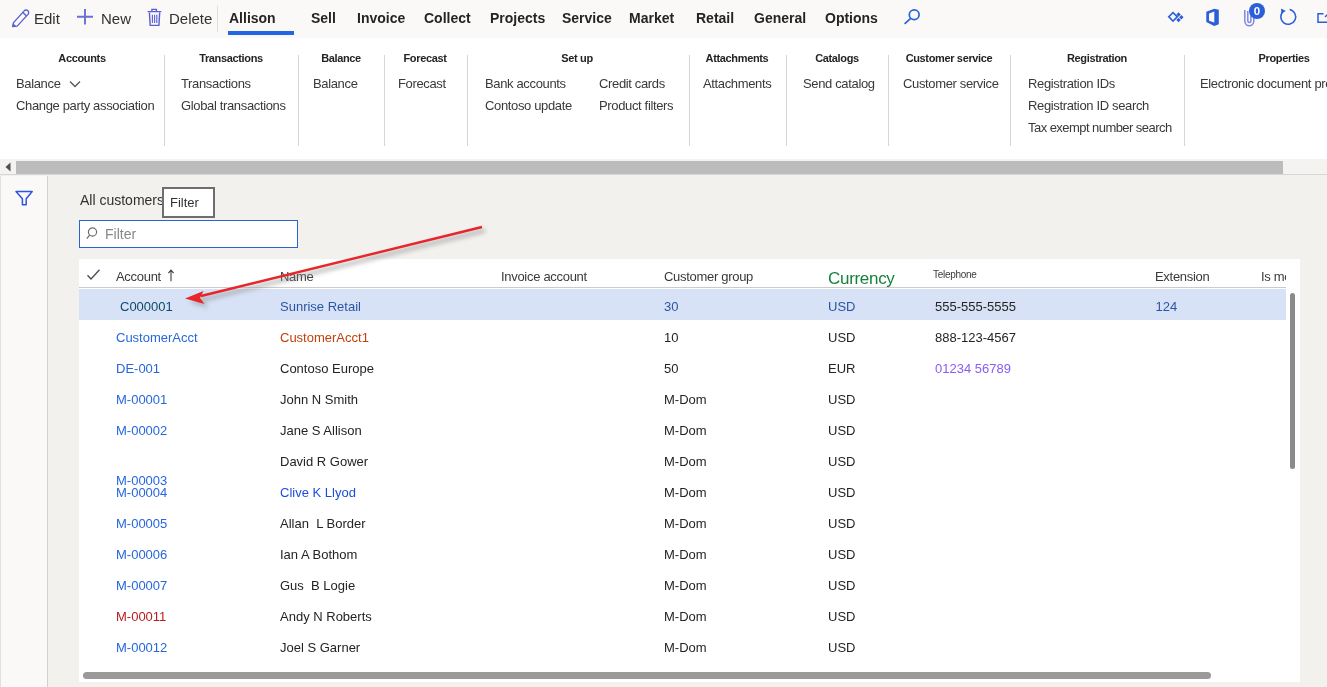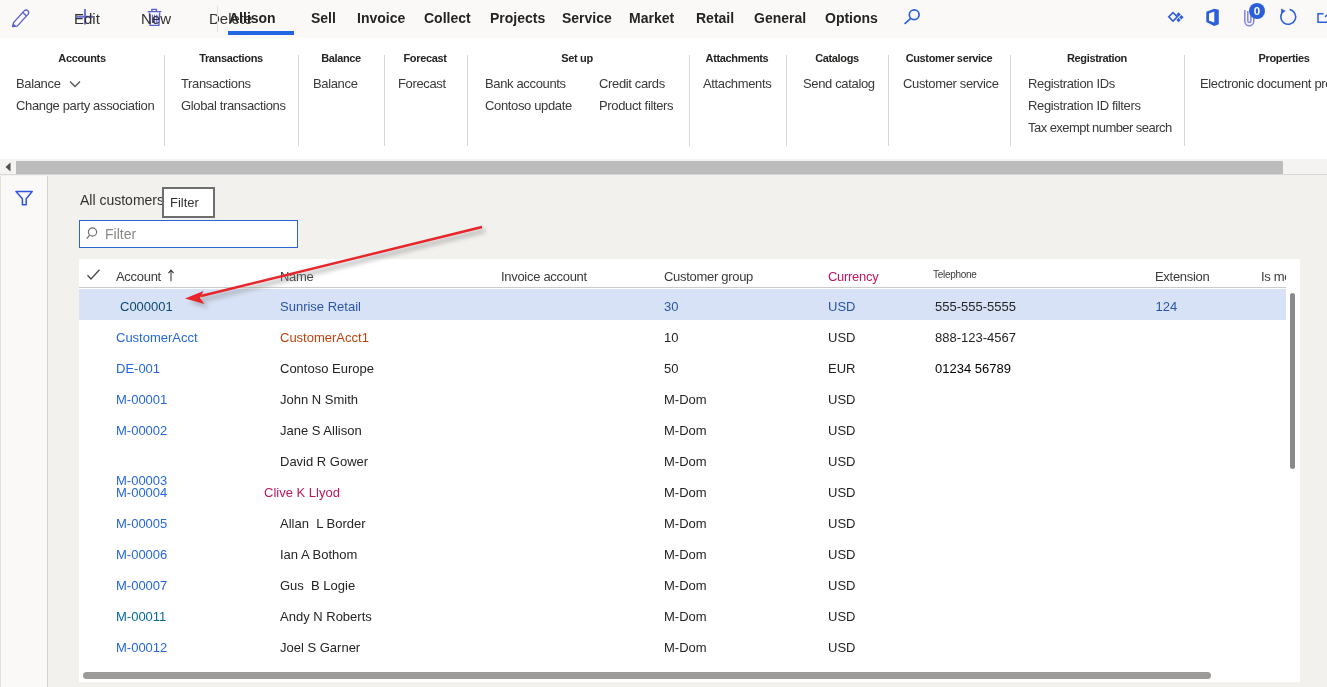--- a/index.html
+++ b/index.html
@@ -1,21 +1,21 @@
 <!DOCTYPE html>
 <html><head>
 <meta charset="utf-8">
 <style>
   * { margin:0; padding:0; box-sizing:border-box; }
   html,body { width:1327px; height:687px; overflow:hidden; }
   body { font-family:"Liberation Sans", sans-serif; background:#f2f1ee; position:relative; }
   .abs { position:absolute; }
   
   #topbar { left:0; top:0; width:1327px; height:38px; background:#faf9f8; }
-  .cmdtxt { font-size:15px; color:#323130; line-height:38px;margin-left:40px; }
+  .cmdtxt { font-size:15px; color:#323130; line-height:38px; }
   .tab { font-size:14px; font-weight:600; color:#252423; line-height:38px; top:-1px;}
   
   #ribbon { left:0; top:38px; width:1327px; height:121px; background:#ffffff; }
   .gtitle { font-size:11px; font-weight:700; color:#252423; top:52px; text-align:center; letter-spacing:-0.35px; line-height:13px; }
   .gitem { font-size:13px; color:#3a3938; height:14px; line-height:14px; white-space:nowrap; letter-spacing:-0.35px; }
   .gsep { width:1px; top:55px; height:91px; background:#d8d6d4; }
   
   #hscroll { left:0; top:159px; width:1327px; height:16px; background:#f4f3f2; border-bottom:1px solid #d8d6d4;}
   
   #sidebar { left:0; top:176px; width:48px; height:511px; background:#faf9f8; border-right:1px solid #d3d1cf; }
@@ -116,21 +116,21 @@
 <div class="abs gitem" style="left:313px;top:77px">Balance</div>
 <div class="abs gitem" style="left:398px;top:77px">Forecast</div>
 <div class="abs gitem" style="left:485px;top:77px">Bank accounts</div>
 <div class="abs gitem" style="left:485px;top:99px">Contoso update</div>
 <div class="abs gitem" style="left:599px;top:77px">Credit cards</div>
 <div class="abs gitem" style="left:599px;top:99px">Product filters</div>
 <div class="abs gitem" style="left:703px;top:77px">Attachments</div>
 <div class="abs gitem" style="left:803px;top:77px">Send catalog</div>
 <div class="abs gitem" style="left:903px;top:77px">Customer service</div>
 <div class="abs gitem" style="left:1028px;top:77px">Registration IDs</div>
-<div class="abs gitem" style="left:1028px;top:99px">Registration ID filters</div>
+<div class="abs gitem" style="left:1028px;top:99px">Registration ID search</div>
 <div class="abs gitem" style="left:1028px;top:121px;letter-spacing:-0.55px">Tax exempt number search</div>
 <div class="abs gitem" style="left:1200px;top:77px">Electronic document processing</div>
 
 <div class="abs gsep" style="left:164px"></div>
 <div class="abs gsep" style="left:298px"></div>
 <div class="abs gsep" style="left:384px"></div>
 <div class="abs gsep" style="left:467px"></div>
 <div class="abs gsep" style="left:689px"></div>
 <div class="abs gsep" style="left:786px"></div>
 <div class="abs gsep" style="left:888px"></div>
@@ -166,21 +166,21 @@
 <svg class="abs" style="left:86px;top:268px" width="16" height="14">
     <path d="M1.5 7.2 L5 11 L13.5 1.8" stroke="#4a4a4a" stroke-width="1.3" fill="none"></path>
   </svg>
 <div class="abs" style="left:116px;top:268.5px;font-size:13px;color:#3b3a39;letter-spacing:-0.3px">Account</div>
 <svg class="abs" style="left:165px;top:268px" width="12" height="15">
     <path d="M6 13.2 V2.2 M3.4 5.2 L6 2.2 L8.6 5.2" stroke="#3f3e3d" stroke-width="1.1" fill="none"></path>
   </svg>
 <div class="abs" style="left:280px;top:268.5px;font-size:13px;color:#3b3a39;letter-spacing:-0.3px">Name</div>
 <div class="abs" style="left:501px;top:268.5px;font-size:13px;color:#3b3a39;letter-spacing:-0.3px">Invoice account</div>
 <div class="abs" style="left:664px;top:268.5px;font-size:13px;color:#3b3a39;letter-spacing:-0.3px">Customer group</div>
-<div class="abs" style="left:828px;top:268.5px;font-size:13px;color:#be185d;letter-spacing:-0.3px">Currency</div>
+<div class="abs" style="left:828px;top:268.5px;font-size:17px;color:#15803d;letter-spacing:-0.3px">Currency</div>
 <div class="abs" style="left:933px;top:268.5px;font-size:10px;color:#3b3a39;letter-spacing:-0.3px">Telephone</div>
 <div class="abs" style="left:1155px;top:268.5px;font-size:13px;color:#3b3a39;letter-spacing:-0.3px">Extension</div>
 <div class="abs" style="left:1261px;top:268.5px;font-size:13px;color:#3b3a39;letter-spacing:-0.3px;width:25px;overflow:hidden;white-space:nowrap">Is me</div>
 <div class="abs" style="left:79px;top:287px;width:1207px;height:1px;background:#cccbca"></div>
 
 <div id="rows">
     <div class="abs" style="left:79px;top:288.5px;width:1207px;height:31.5px;background:#d7e2f6"></div>
     <div class="abs cell" style="left:120px;top:290.5px;color:#0c4a6e">C000001</div>
     <div class="abs cell" style="left:280px;top:290.5px;color:#2a55a5">Sunrise Retail</div>
     <div class="abs cell" style="left:664px;top:290.5px;color:#2a55a5">30</div>
@@ -189,50 +189,50 @@
     <div class="abs cell" style="left:1155.5px;top:290.5px;color:#2a55a5">124</div>
     <div class="abs cell" style="left:116px;top:321.5px;color:#2667de">CustomerAcct</div>
     <div class="abs cell" style="left:280px;top:321.5px;color:#c2410c">CustomerAcct1</div>
     <div class="abs cell" style="left:664px;top:321.5px;color:#252423">10</div>
     <div class="abs cell" style="left:828px;top:321.5px;color:#252423">USD</div>
     <div class="abs cell" style="left:935px;top:321.5px;color:#252423">888-123-4567</div>
     <div class="abs cell" style="left:116px;top:352.5px;color:#2667de">DE-001</div>
     <div class="abs cell" style="left:280px;top:352.5px;color:#252423">Contoso Europe</div>
     <div class="abs cell" style="left:664px;top:352.5px;color:#252423">50</div>
     <div class="abs cell" style="left:828px;top:352.5px;color:#252423">EUR</div>
-    <div class="abs cell" style="left:935px;top:352.5px;color:#000000">01234 56789</div>
+    <div class="abs cell" style="left:935px;top:352.5px;color:#8b5cf6">01234 56789</div>
     <div class="abs cell" style="left:116px;top:383.5px;color:#2667de">M-00001</div>
     <div class="abs cell" style="left:280px;top:383.5px;color:#252423">John N Smith</div>
     <div class="abs cell" style="left:664px;top:383.5px;color:#252423">M-Dom</div>
     <div class="abs cell" style="left:828px;top:383.5px;color:#252423">USD</div>
     <div class="abs cell" style="left:116px;top:414.5px;color:#2667de">M-00002</div>
     <div class="abs cell" style="left:280px;top:414.5px;color:#252423">Jane S Allison</div>
     <div class="abs cell" style="left:664px;top:414.5px;color:#252423">M-Dom</div>
     <div class="abs cell" style="left:828px;top:414.5px;color:#252423">USD</div>
     <div class="abs cell" style="left:116px;top:465px;color:#2667de">M-00003</div>
     <div class="abs cell" style="left:280px;top:445.5px;color:#252423">David R Gower</div>
     <div class="abs cell" style="left:664px;top:445.5px;color:#252423">M-Dom</div>
     <div class="abs cell" style="left:828px;top:445.5px;color:#252423">USD</div>
     <div class="abs cell" style="left:116px;top:476.5px;color:#2667de">M-00004</div>
-    <div class="abs cell" style="left:264px;top:476.5px;color:#be185d">Clive K Llyod</div>
+    <div class="abs cell" style="left:280px;top:476.5px;color:#1d4ed8">Clive K Llyod</div>
     <div class="abs cell" style="left:664px;top:476.5px;color:#252423">M-Dom</div>
     <div class="abs cell" style="left:828px;top:476.5px;color:#252423">USD</div>
     <div class="abs cell" style="left:116px;top:507.5px;color:#2667de">M-00005</div>
     <div class="abs cell" style="left:280px;top:507.5px;color:#252423">Allan  L Border</div>
     <div class="abs cell" style="left:664px;top:507.5px;color:#252423">M-Dom</div>
     <div class="abs cell" style="left:828px;top:507.5px;color:#252423">USD</div>
     <div class="abs cell" style="left:116px;top:538.5px;color:#2667de">M-00006</div>
     <div class="abs cell" style="left:280px;top:538.5px;color:#252423">Ian A Bothom</div>
     <div class="abs cell" style="left:664px;top:538.5px;color:#252423">M-Dom</div>
     <div class="abs cell" style="left:828px;top:538.5px;color:#252423">USD</div>
     <div class="abs cell" style="left:116px;top:569.5px;color:#2667de">M-00007</div>
     <div class="abs cell" style="left:280px;top:569.5px;color:#252423">Gus  B Logie</div>
     <div class="abs cell" style="left:664px;top:569.5px;color:#252423">M-Dom</div>
     <div class="abs cell" style="left:828px;top:569.5px;color:#252423">USD</div>
-    <div class="abs cell" style="left:116px;top:600.5px;color:#0369a1">M-00011</div>
+    <div class="abs cell" style="left:116px;top:600.5px;color:#b91c1c">M-00011</div>
     <div class="abs cell" style="left:280px;top:600.5px;color:#252423">Andy N Roberts</div>
     <div class="abs cell" style="left:664px;top:600.5px;color:#252423">M-Dom</div>
     <div class="abs cell" style="left:828px;top:600.5px;color:#252423">USD</div>
     <div class="abs cell" style="left:116px;top:631.5px;color:#2667de">M-00012</div>
     <div class="abs cell" style="left:280px;top:631.5px;color:#252423">Joel S Garner</div>
     <div class="abs cell" style="left:664px;top:631.5px;color:#252423">M-Dom</div>
     <div class="abs cell" style="left:828px;top:631.5px;color:#252423">USD</div>
   </div>
 
 <div class="abs" style="left:1289.5px;top:293px;width:5px;height:176px;background:#8a8a8a;border-radius:3px"></div>

